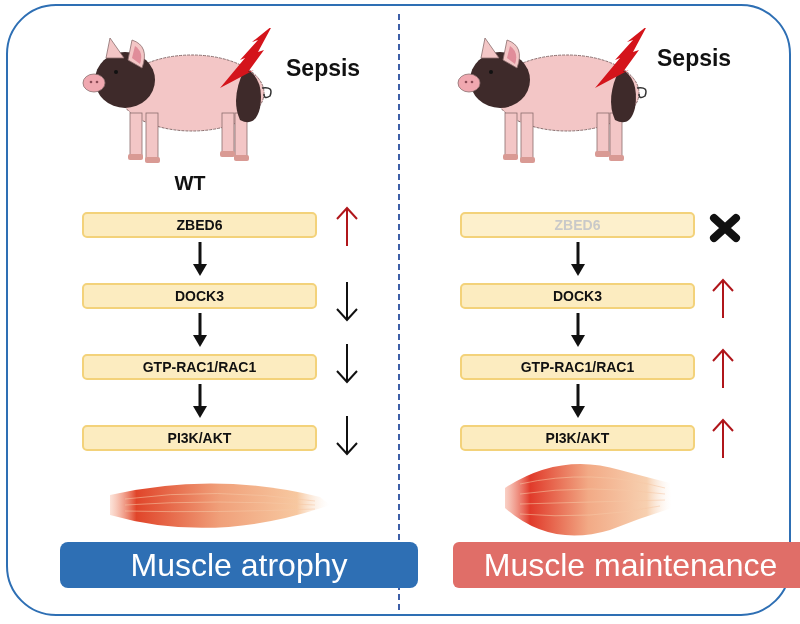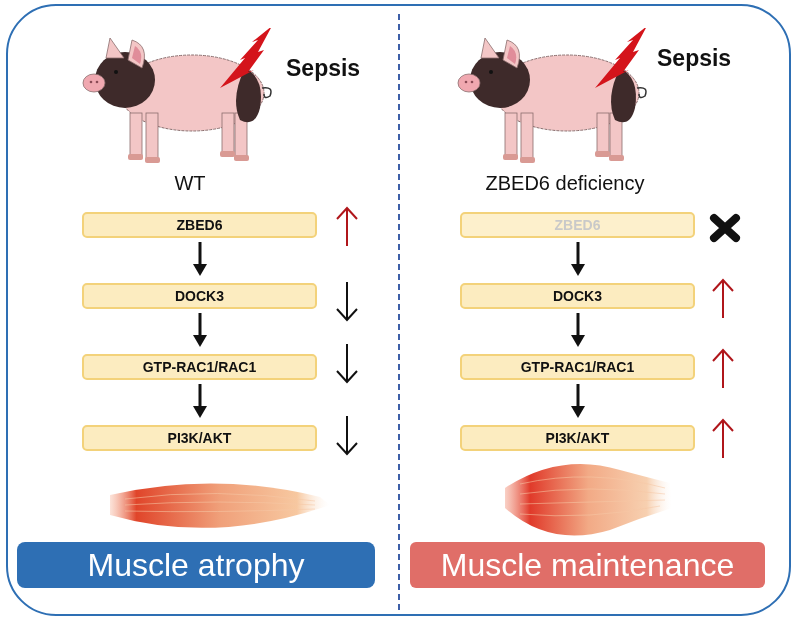--- a/index.html
+++ b/index.html
@@ -8,35 +8,35 @@
   .divider { position:absolute; left:398px; top:14px; height:596px; width:0; border-left:2px dashed #3d5fa8; }
   .panel { position:absolute; top:0; width:400px; height:624px;padding-left:7px; }
   .panel.left { left:0; }
   .panel.right { left:400px; }
   .pig { position:absolute; top:28px; width:200px; height:140px; }
   .panel.left .pig { left:80px; }
   .panel.right .pig { left:55px; }
   .sepsis-label { position:absolute; font-weight:bold; font-size:23px; color:#111; }
   .panel.left .sepsis-label { left:286px; top:55px; }
   .panel.right .sepsis-label { left:257px; top:45px; }
-  .geno-label { position:absolute; font-weight:normal; font-size:20px; color:#111; text-align:center; width:300px; top:172px; }
+  .geno-label { position:absolute; font-weight:bold; font-size:20px; color:#111; text-align:center; width:300px; top:172px; }
   .panel.left .geno-label { left:40px; }
   .panel.right .geno-label { left:15px; }
   .node { position:absolute; width:235px; height:26px; background:#fcecc0; border:2px solid #f3d27a; border-radius:5px; box-sizing:border-box; text-align:center; line-height:22px; font-weight:bold; font-size:14px; color:#111; }
   .panel.left .node { left:82px; }
   .panel.right .node { left:60px; }
   .node.disabled { color:#c9c9c9; background:#fdf0cc; }
   .flow-arrow { position:absolute; width:20px; height:34px; }
   .panel.left .flow-arrow { left:190px; }
   .panel.right .flow-arrow { left:168px; }
   .status { position:absolute; width:30px; height:44px; }
   .panel.left .status { left:332px; }
   .panel.right .status { left:308px; }
   .muscle { position:absolute; }
-  .outcome { position:absolute; top:542px; height:46px; border-radius:8px; color:#fff; font-size:32px; text-align:center; line-height:46px; }
+  .outcome { position:absolute; top:542px; height:46px; border-radius:8px; color:#fff; font-size:32px; text-align:center; line-height:46px;margin-left:43px; }
   .panel.left .outcome { left:17px; width:228px; width:358px; background:#2e6fb4; }
   .panel.right .outcome { left:10px; width:355px; background:#e06e68;border-radius:6px; }
 </style>
 </head>
 <body>
 
 <div class="frame"></div>
 <div class="divider"></div>
 
 <div class="panel left">
@@ -138,21 +138,20 @@
       <path d="M52 12 Q70 18 62 40 L48 32 Z" fill="#f3c6c6" stroke="#8a6d6d" stroke-width="0.8"></path>
       <path d="M55 18 Q64 24 60 36 L52 30 Z" fill="#e08d9a"></path>
       <ellipse cx="14" cy="55" rx="11" ry="9" fill="#f0a8b0" stroke="#8a6d6d" stroke-width="0.8"></ellipse>
       <circle cx="11" cy="54" r="1.3" fill="#8a4a55"></circle>
       <circle cx="17" cy="54" r="1.3" fill="#8a4a55"></circle>
       <circle cx="36" cy="44" r="2" fill="#111"></circle>
     </g>
     <path d="M140 60 L165 30 L160 32 L178 12 L172 14 L192 -2 L178 24 L184 22 L168 44 L174 42 Z" fill="#d4141b"></path>
   </svg>
   <div class="sepsis-label">Sepsis</div>
-  <div class="geno-label">ZBED6 deficiency</div>
 
   <div class="node disabled" style="top:212px;">ZBED6</div>
   <div class="node" style="top:283px;">DOCK3</div>
   <div class="node" style="top:354px;">GTP-RAC1/RAC1</div>
   <div class="node" style="top:425px;">PI3K/AKT</div>
 
   <svg class="flow-arrow" style="top:242px;" viewBox="0 0 20 34">
       <line x1="10" y1="0" x2="10" y2="24" stroke="#111" stroke-width="3"></line>
       <path d="M3 22 L17 22 L10 34 Z" fill="#111"></path>
     </svg>

